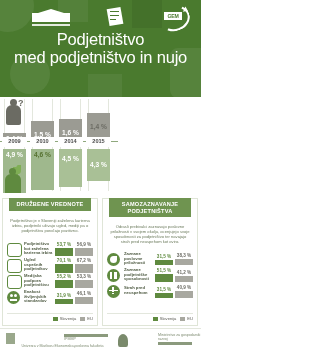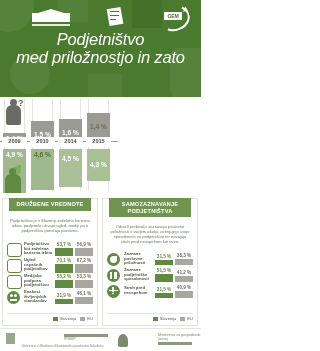--- a/index.html
+++ b/index.html
@@ -29,21 +29,21 @@
   .logo-ef .ln{position:absolute;background:#4a7a2e;}
   .logo-gem{position:absolute;left:160px;top:2px;width:28px;height:23px;}
   .logo-gem .ring{position:absolute;left:0;top:0;width:26px;height:21px;border:2px solid #fff;
      border-radius:50%;border-left-color:transparent;border-top-color:transparent;transform:rotate(-20deg);}
   .logo-gem .txt{position:absolute;left:4px;top:6px;width:18px;height:8px;background:#fff;color:#4a7a2e;
      font-size:5.2px;line-height:8px;text-align:center;font-weight:bold;letter-spacing:-.2px;}
   .logo-gem .arw{position:absolute;right:0px;top:1px;width:0;height:0;
      border-left:4px solid #fff;border-top:3px solid transparent;border-bottom:3px solid transparent;transform:rotate(25deg);}
 
   .title{position:absolute;left:0;top:30px;width:201px;text-align:center;color:#fff;
-     font-size:16.5px;line-height:18px;font-weight:300;letter-spacing:-.2px;font-style:italic;}
+     font-size:16.5px;line-height:18px;font-weight:300;letter-spacing:-.2px;}
   .title .l2{display:block;}
   .subtitle{position:absolute;left:0;top:72px;width:201px;text-align:center;color:#e8f0df;
      font-size:7.5px;font-weight:bold;letter-spacing:.3px;}
 
   
   .chart{position:relative;width:201px;height:98px;background:#fff;}
   .plot{position:absolute;left:0;top:0;width:118px;height:98px;}
   .grp{position:absolute;width:25px;top:0;height:98px;}
   .g0{left:2px;} .g1{left:30px;} .g2{left:58px;} .g3{left:86px;}
 
@@ -152,21 +152,21 @@
       </div>
       <div class="logo-gem">
         <div class="ring"></div>
           <div class="arw"></div>
         <div class="txt">GEM</div>
       </div>
     </div>
 
     <div class="title">
       <span>Podjetništvo</span>
-      <span class="l2">med priložnostjo in zato</span>
+      <span class="l2">med podjetništvo in nujo</span>
     </div>
   </div>
 
   <div class="chart">
     <div class="plot">
       <div class="axis"></div>
 
       <div class="grp g0">
         <div class="tick tk-a"></div>
           <div class="tick tk-b"></div>

